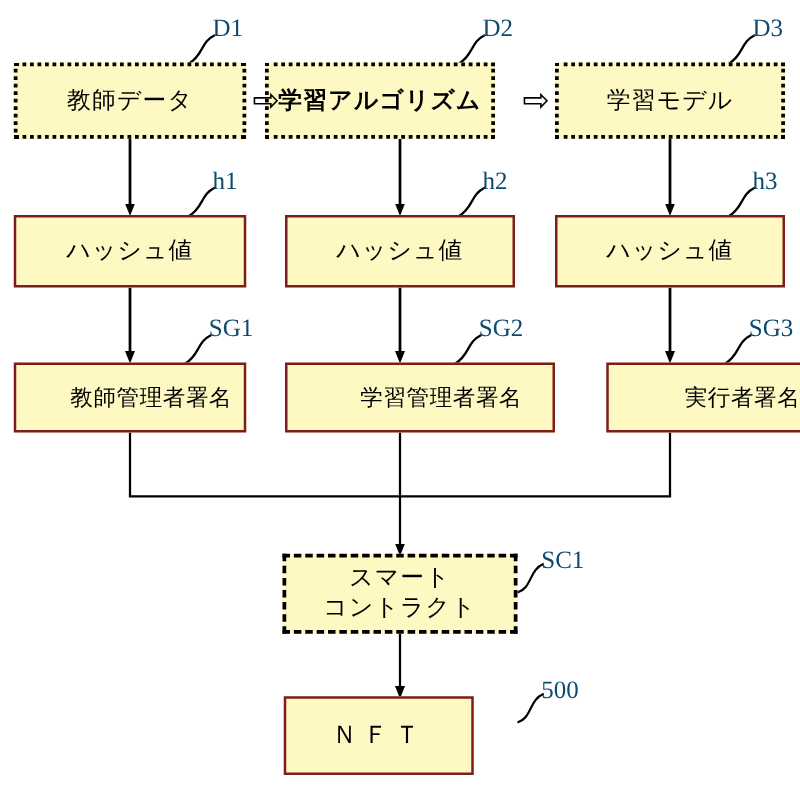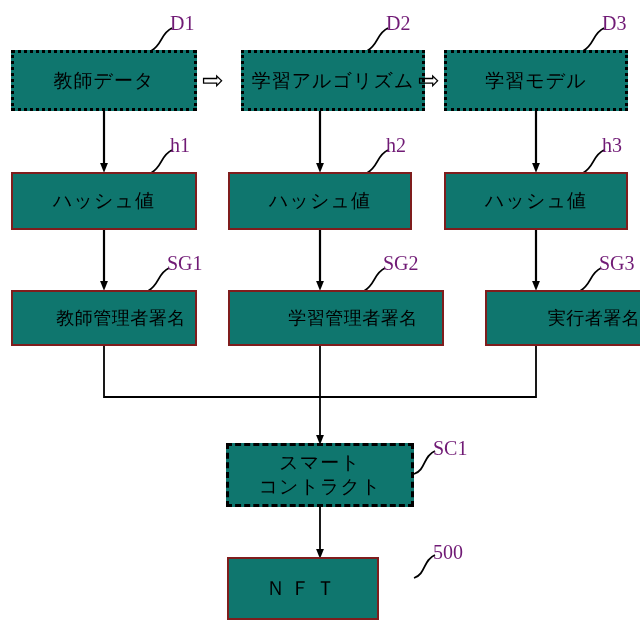--- a/index.html
+++ b/index.html
@@ -25,21 +25,21 @@
     height: 640px;
   }
   .node {
     position: absolute;
     box-sizing: border-box;
     display: flex;
     align-items: center;
     justify-content: center;
     text-align: center;
     color: #000000;
-    background: #0f766e;
+    background: #fef9c3;
     font-family: "Liberation Sans", sans-serif;
     line-height: 1.25;
     z-index: 2;
   }
   .node-solid {
     border: 2px solid #7f1d1d;
     font-family: Liberation Serif, serif;
   }
   .node-dotted {
     border: 3px dotted #000000;
@@ -60,21 +60,21 @@
     font-size: 20px;
     letter-spacing: 5px;
   }
   .two-line {
     flex-direction: column;
   }
   .ref-label {
     position: absolute;
     font-family: "Liberation Serif", serif;
     font-size: 20px;
-    color: #701a75;
+    color: #0c4a6e;
     white-space: nowrap;
     z-index: 3;
   }
   .flow-arrow {
     position: absolute;
     color: #000000;
     font-size: 26px;
     line-height: 1;
     z-index: 3;
     user-select: none;
@@ -119,21 +119,21 @@
     <path d="M364,291 C376,284 373,274 385,268" fill="none" stroke="#000000" stroke-width="1.8"></path>
     <path d="M580,291 C592,284 589,274 601,268" fill="none" stroke="#000000" stroke-width="1.8"></path>
 
     <path d="M414,474 C426,470 423,456 435,451" fill="none" stroke="#000000" stroke-width="1.8"></path>
     <path d="M414,578 C426,574 423,560 435,555" fill="none" stroke="#000000" stroke-width="1.8"></path>
   </svg>
 
   <div class="node node-dotted jp-label" style="left:11px; top:50px; width:186px; height:61px;">
     <span>教師データ</span>
   </div>
-  <div class="node node-dotted jp-label" style="left:241px; top:50px; width:184px; height:61px;">
+  <div class="node node-dotted jp-label" style="left:212px; top:50px; width:184px; height:61px;font-weight:bold;">
     <span>学習アルゴリズム</span>
   </div>
   <div class="node node-dotted jp-label" style="left:444px; top:50px; width:184px; height:61px;">
     <span>学習モデル</span>
   </div>
 
   <div class="flow-arrow" style="left:202px; top:67px;">⇨</div>
   <div class="flow-arrow" style="left:418px; top:67px;">⇨</div>
 
   <div class="ref-label" style="left:170px; top:12px;">D1</div>

